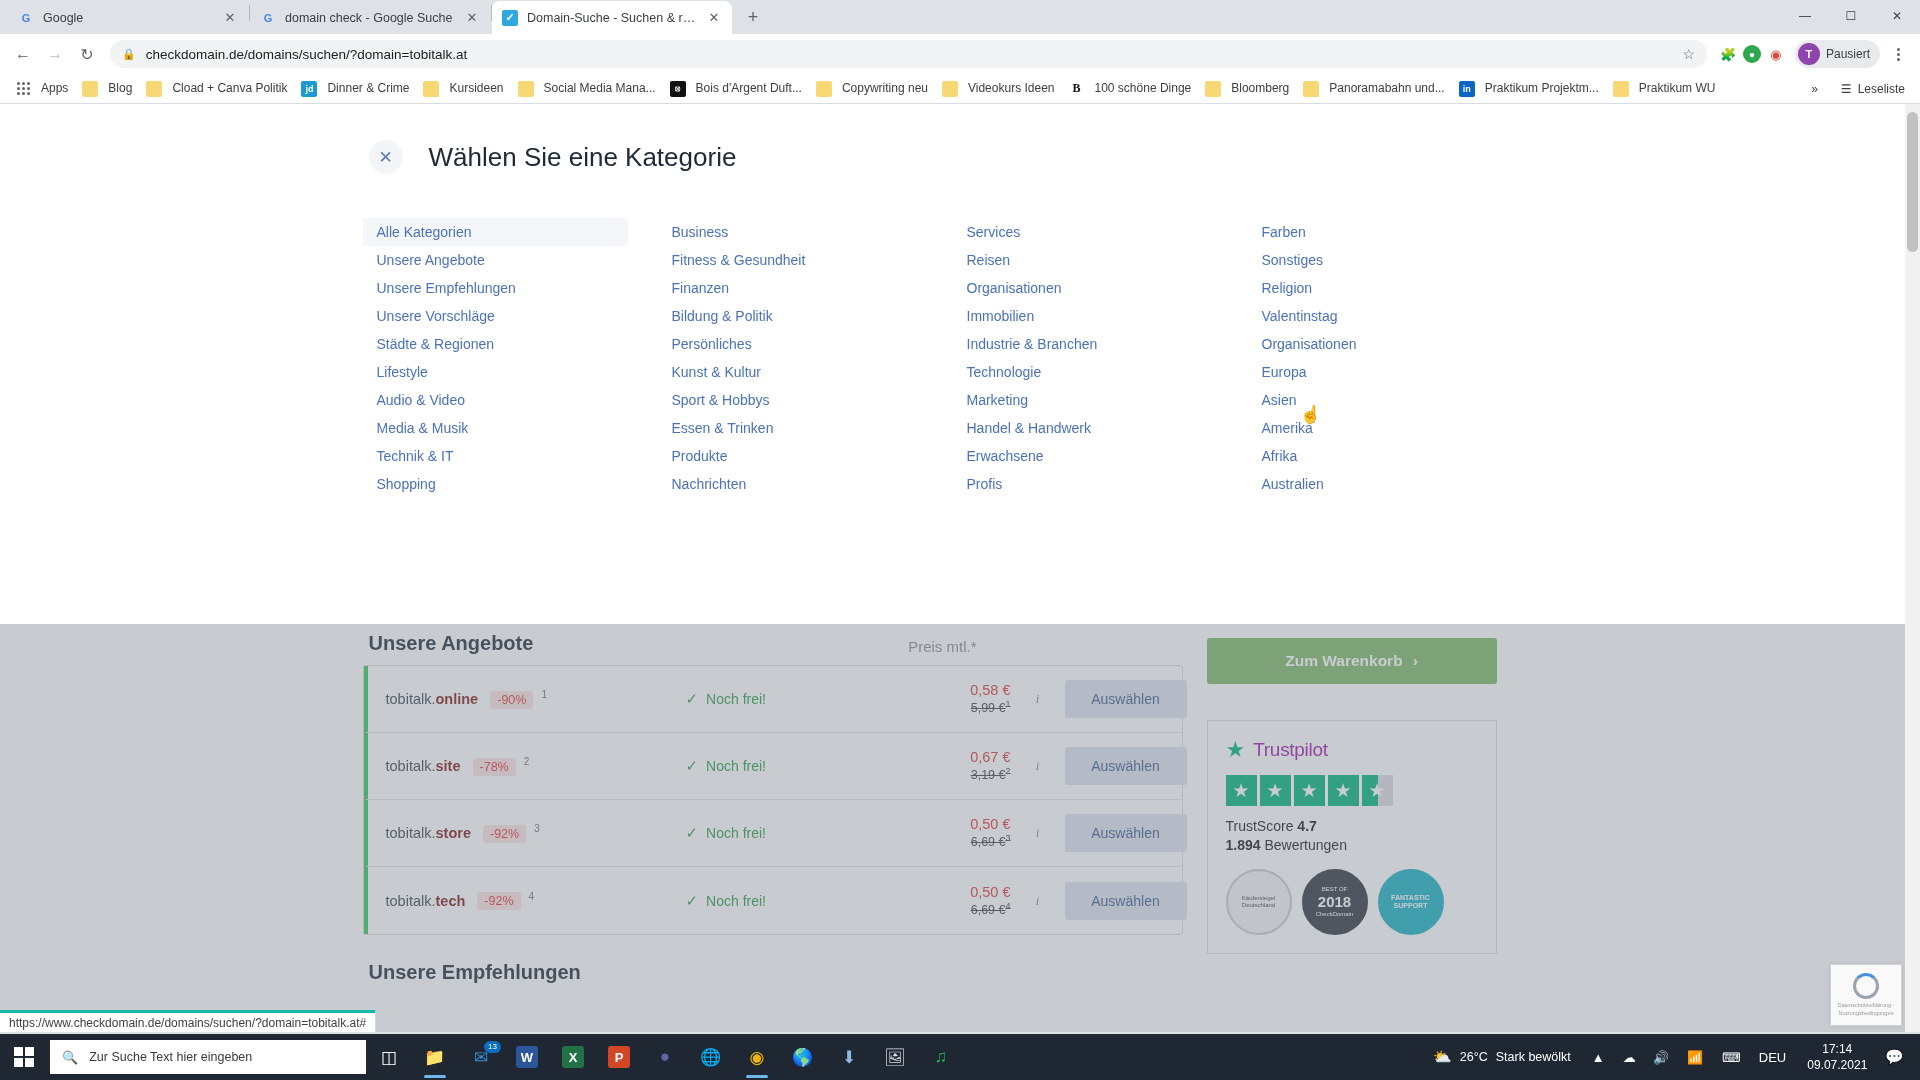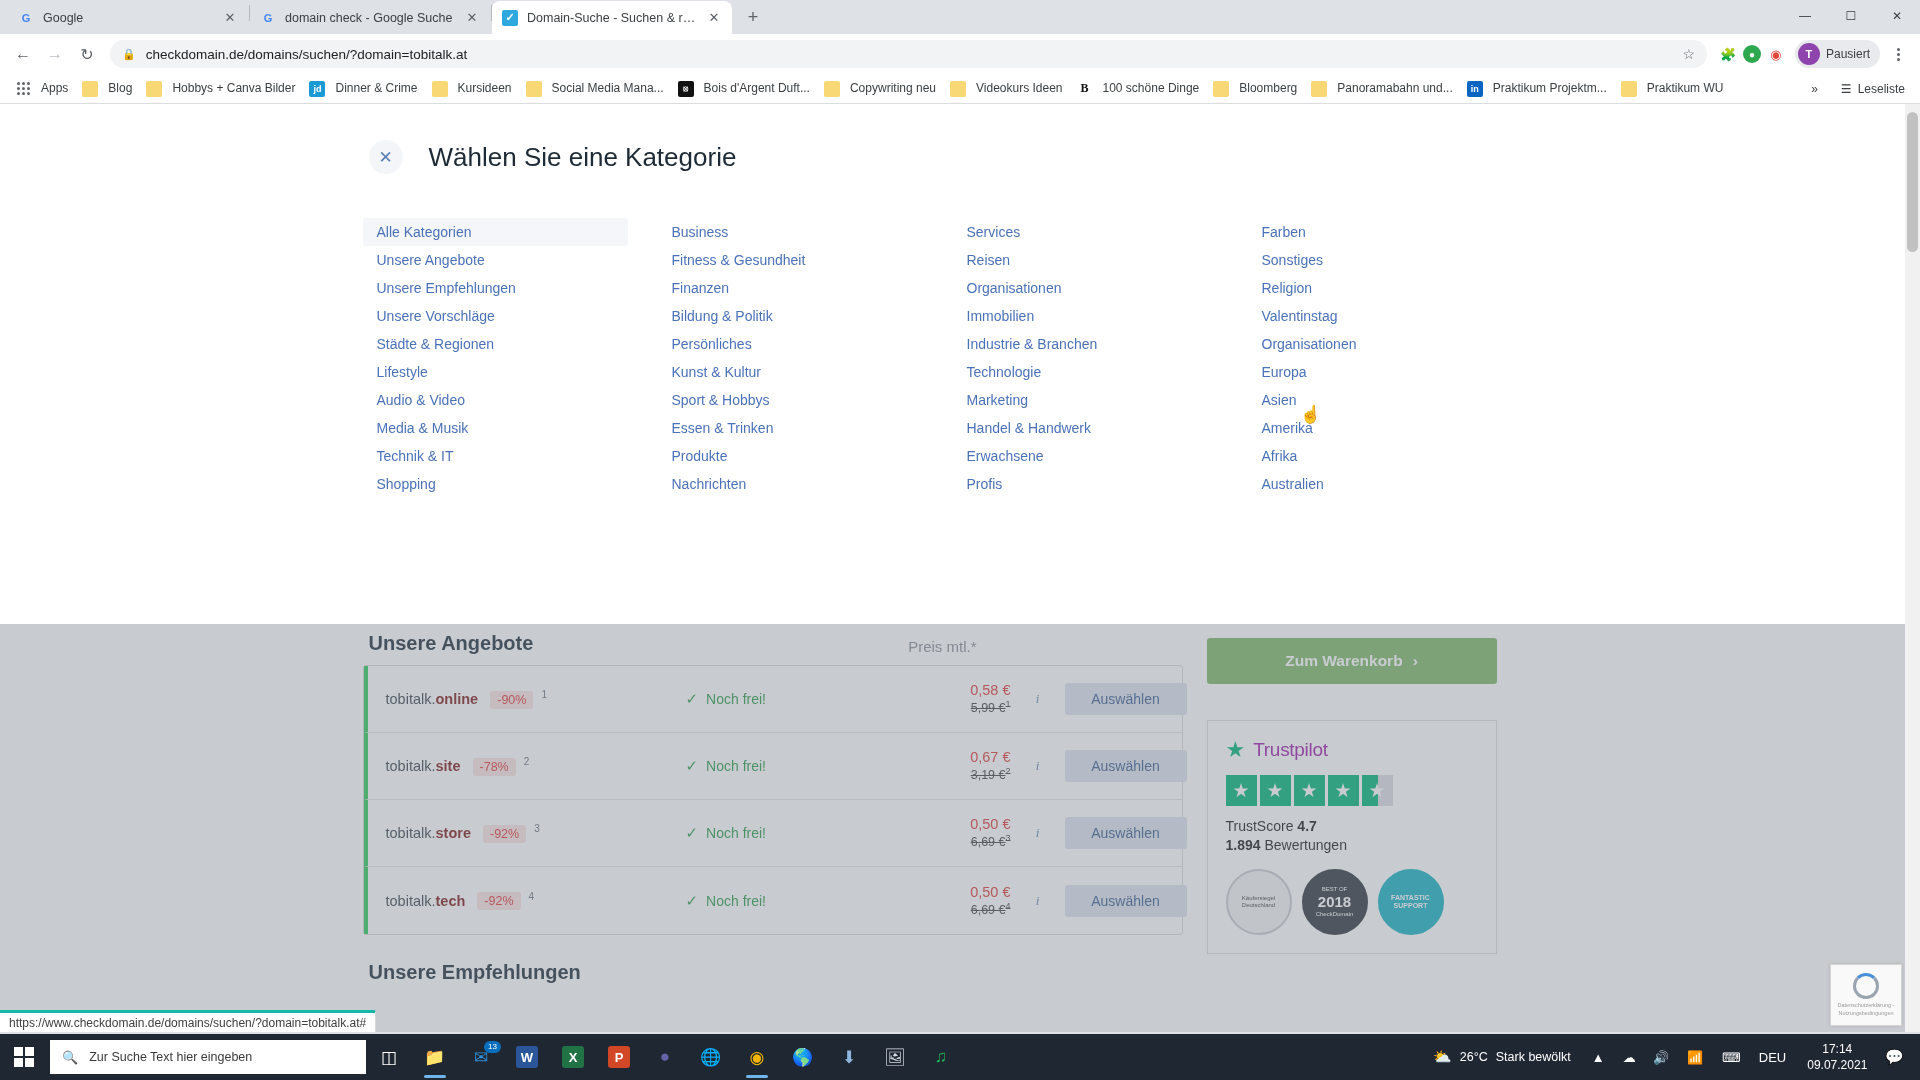--- a/index.html
+++ b/index.html
@@ -160,21 +160,21 @@
     font-size: 12.5px; color: #444; text-decoration: line-through;
   }
   .offer-price .was sup { text-decoration: none; font-size: 9px; }
   .offer-info {
     flex: 0 0 54px; text-align: center; color: #6d8bb5; font-size: 13px;
     font-style: italic; font-family: "Liberation Serif", serif;
   }
   .offer-btn {
     flex: 0 0 auto; margin-left: auto; margin-right: 20px;
     background: #dce3ef; color: #3e5f92; border: none; border-radius: 3px;
-    width: 122px; height: 32px; font-size: 14px;
+    width: 122px; height: 38px; font-size: 14px;
     font-family: "Liberation Sans", sans-serif;
   }
   .offers-sub { font-size: 20px; font-weight: bold; color: #1f2d3d; padding: 26px 6px 0 6px; }
 
   .side-col { width: 290px; padding-top: 6px; }
   .cart-btn {
     width: 100%; height: 46px; background: #7eb96a; color: #fff;
     border: none; border-radius: 3px; font-size: 15.5px; font-weight: bold;
     display: flex; align-items: center; justify-content: center; gap: 10px;
     font-family: "Liberation Sans", sans-serif;
@@ -380,21 +380,21 @@
           </span>
       </span>
       <span>Apps</span>
     </div>
     <div class="bmitem">
       <span class="bmicon folder"></span>
       <span>Blog</span>
     </div>
     <div class="bmitem">
       <span class="bmicon folder"></span>
-      <span>Hobbys + Canva Bilder</span>
+      <span>Cload + Canva Politik</span>
     </div>
     <div class="bmitem">
       <span class="bmicon" style="background:#1c9ad6;color:#fff;font-size:9px;">jd</span>
       <span>Dinner &amp; Crime</span>
     </div>
     <div class="bmitem">
       <span class="bmicon folder"></span>
       <span>Kursideen</span>
     </div>
     <div class="bmitem">

